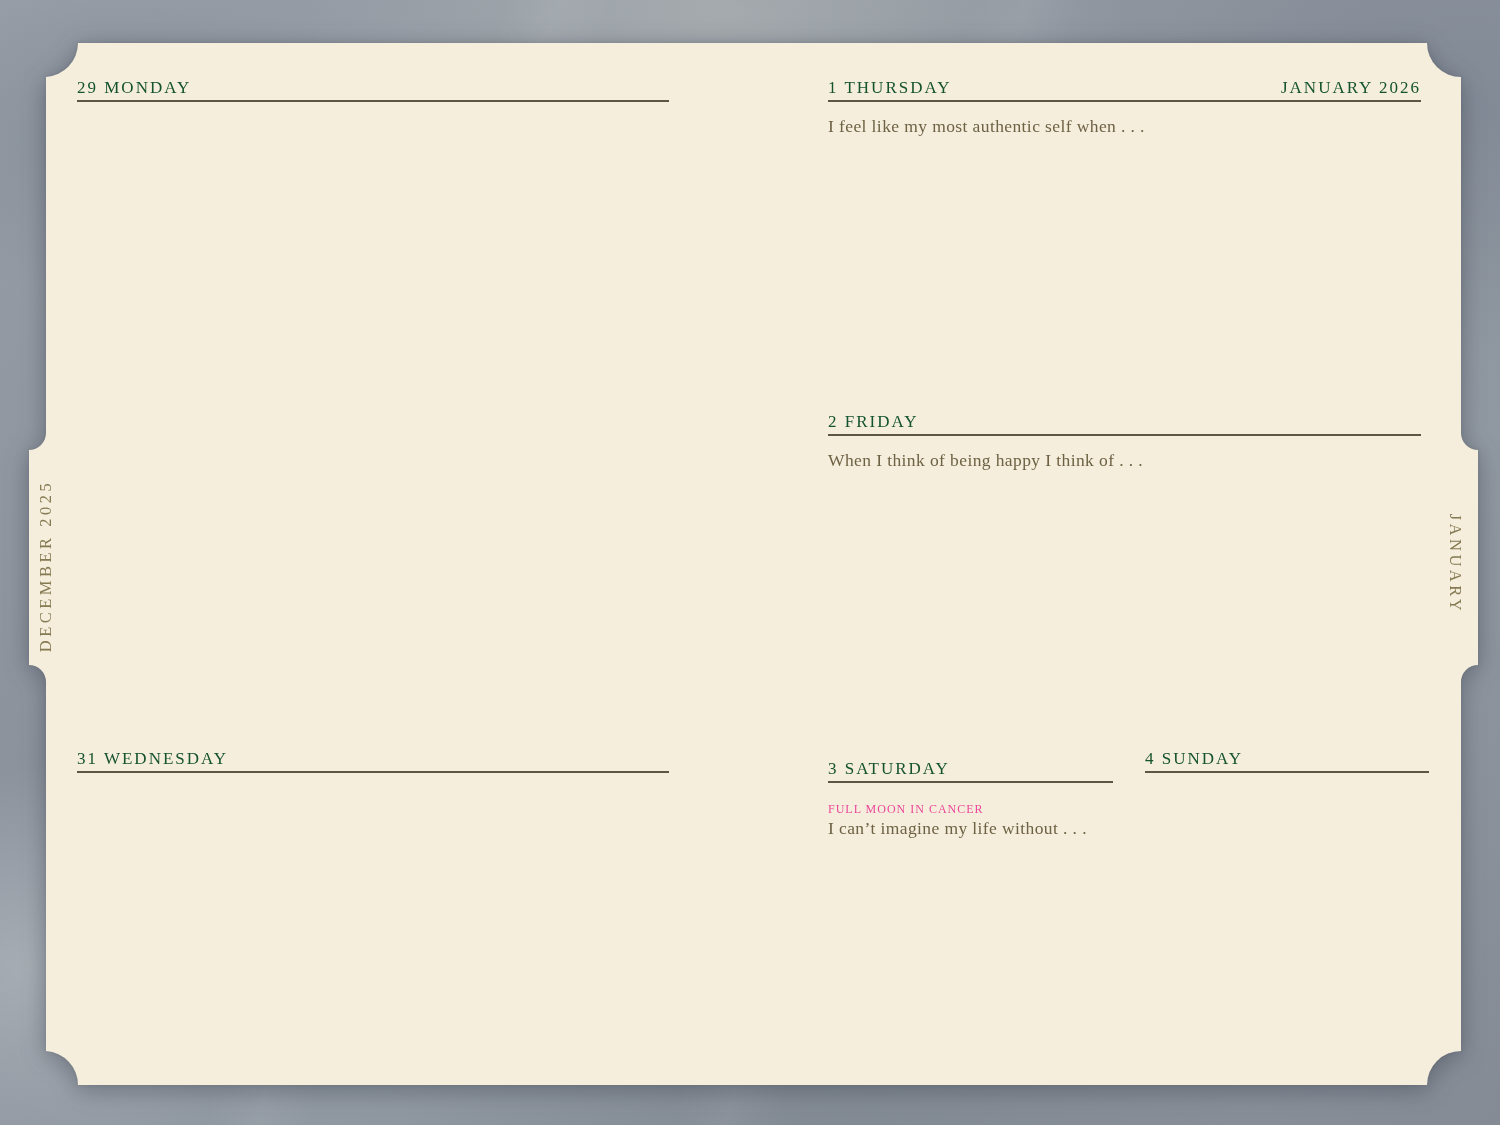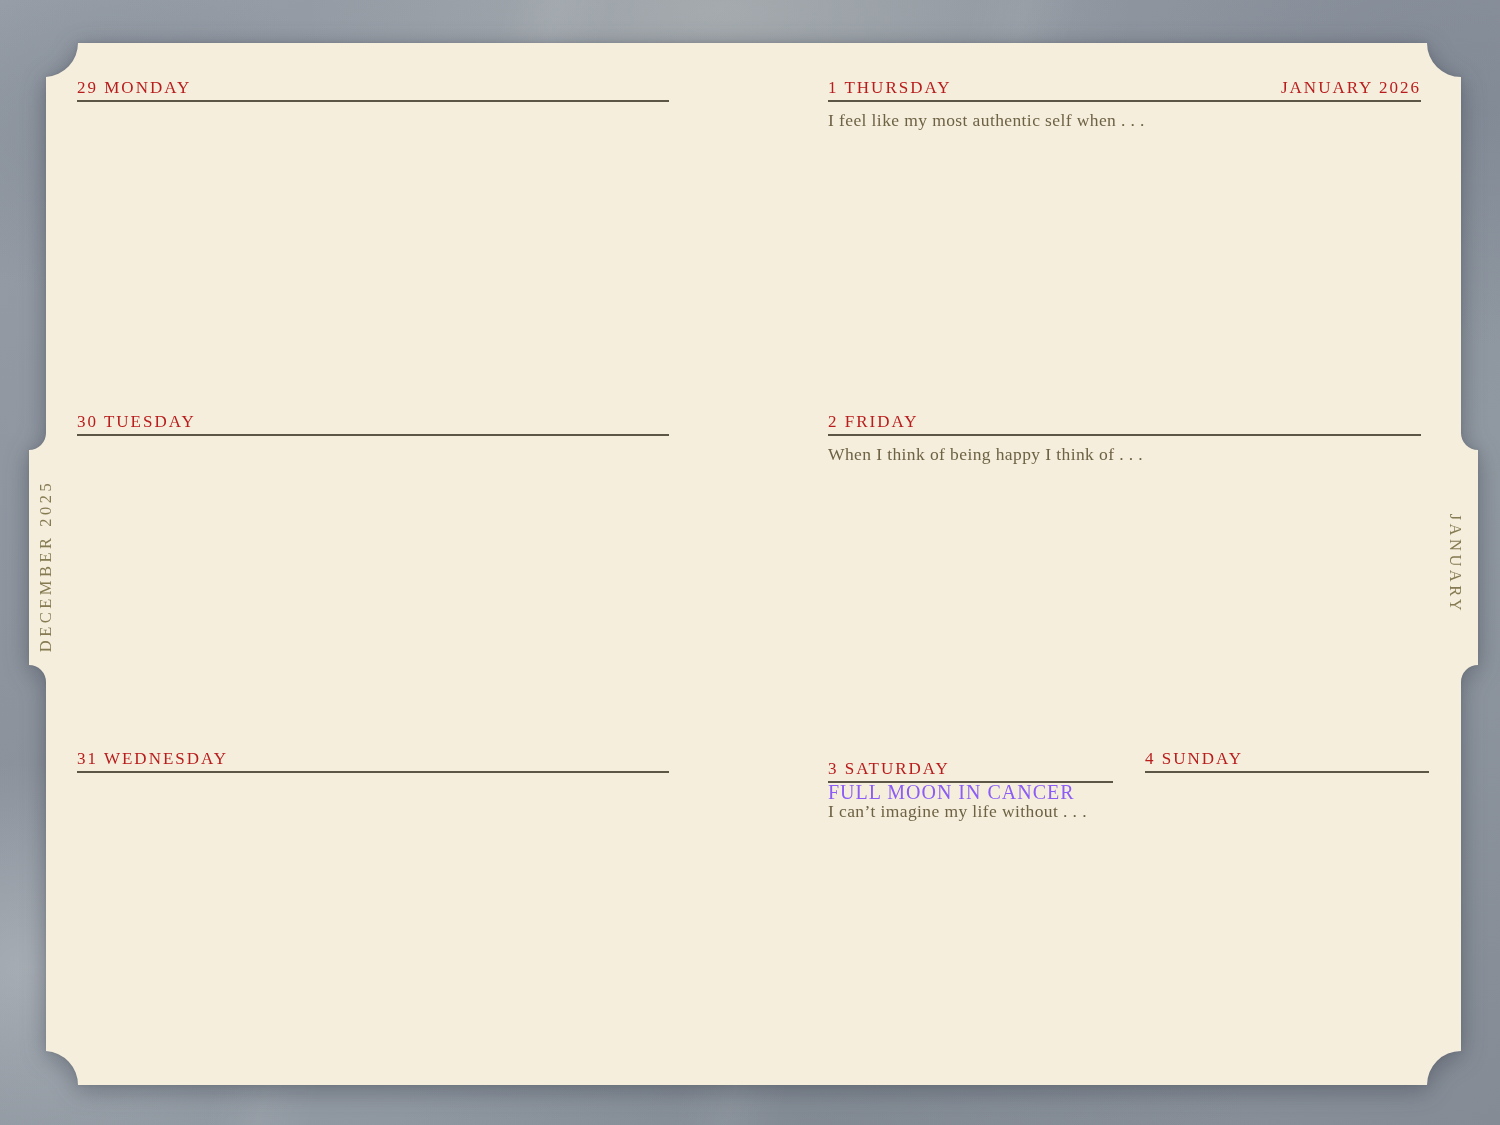--- a/index.html
+++ b/index.html
@@ -31,29 +31,29 @@
   }
 
   .content{position:absolute;inset:0;}
 
   .day-block{position:absolute;}
   .day-header{
     display:flex;justify-content:space-between;align-items:flex-end;
     border-bottom:2px solid #5b5645;padding-bottom:4px;min-height:17px;
   }
   .day-label,.month-year{
-    font-size:17px;line-height:17px;letter-spacing:2px;color:#b91c1c;white-space:nowrap;
+    font-size:17px;line-height:17px;letter-spacing:2px;color:#14532d;white-space:nowrap;
   }
   .prompt{
-    margin-top:8px;font-size:17.5px;line-height:21px;letter-spacing:0.4px;color:#6e6244;
+    margin-top:14px;font-size:17.5px;line-height:21px;letter-spacing:0.4px;color:#6e6244;
   }
   .prompt .pl{display:block;}
   .prompt.tight{margin-top:6px;}
   .moon-note{
-    margin-top:0;font-size:20px;line-height:18px;letter-spacing:1px;color:#8b5cf6;white-space:nowrap;
+    margin-top:17px;font-size:12px;line-height:18px;letter-spacing:1px;color:#ec4899;white-space:nowrap;
   }
   .moon-note + .prompt{margin-top:0;}
   .writing-area{position:absolute;left:0;right:0;}
 
   .vtab{
     position:absolute;white-space:nowrap;
     font-size:16.5px;letter-spacing:3.5px;color:#857a52;
   }
   .vtab-left{transform:translate(-50%,-50%) rotate(-90deg);}
   .vtab-right{transform:translate(-50%,-50%) rotate(90deg);}
@@ -86,26 +86,20 @@
 
   <div class="content">
 
     <div class="day-block" style="left:77px;top:79px;width:592px;">
       <div class="day-header">
         <span class="day-label">29 MONDAY</span>
       </div>
       <div class="writing-area" style="height:300px;"></div>
     </div>
 
-    <div class="day-block" style="left:77px;top:413px;width:592px;">
-      <div class="day-header">
-        <span class="day-label">30 TUESDAY</span>
-      </div>
-      <div class="writing-area" style="height:300px;"></div>
-    </div>
 
     <div class="day-block" style="left:77px;top:750px;width:592px;">
       <div class="day-header">
         <span class="day-label">31 WEDNESDAY</span>
       </div>
       <div class="writing-area" style="height:290px;"></div>
     </div>
 
     <div class="day-block" style="left:828px;top:79px;width:593px;">
       <div class="day-header">

